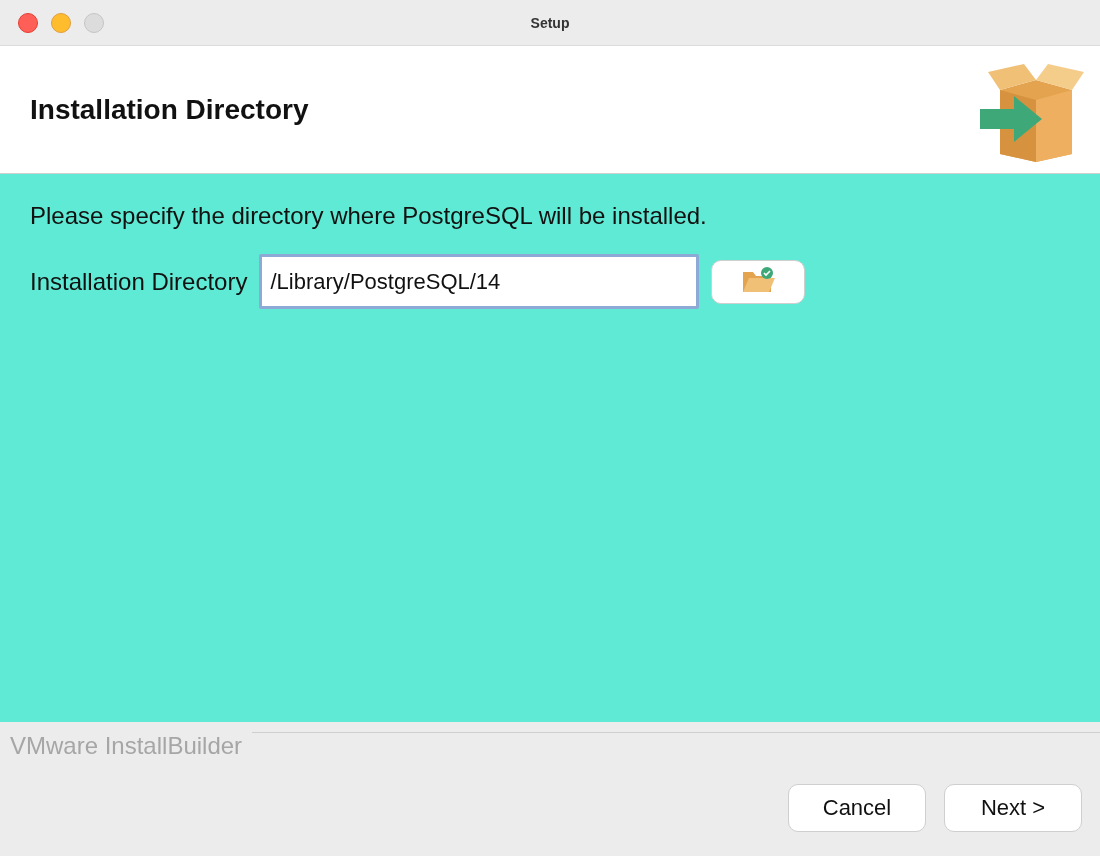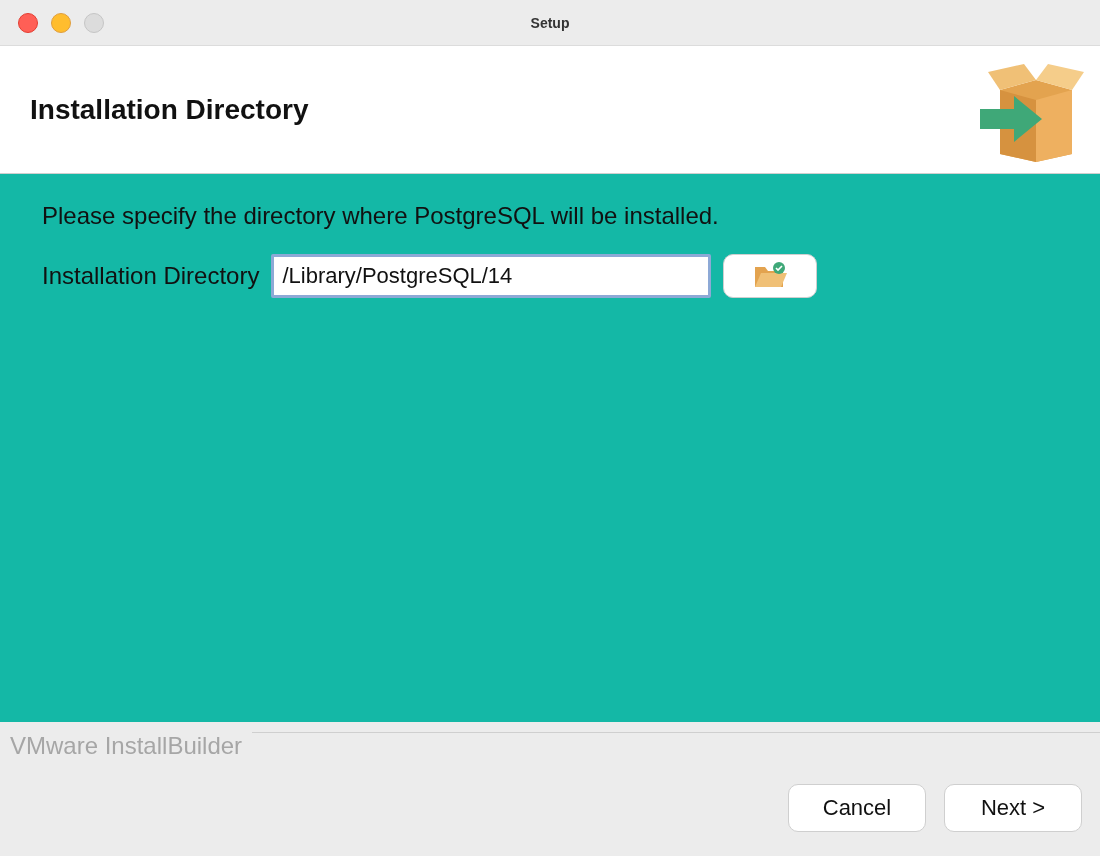--- a/index.html
+++ b/index.html
@@ -47,42 +47,42 @@
       padding-left: 30px;
       padding-right: 10px;
       border-bottom: 1px solid #cfcfcf;
     }
     .header-title {
       font-size: 28px;
       font-weight: 700;
       color: #111;
     }
     .body-panel {
-      background: #14b8a6;
-      padding: 28px 30px 0 42px;
+      background: #5eead4;
+      padding: 28px 30px 0 30px;
       height: calc(856px - 46px - 128px - 134px);
       position: relative;
     }
     .instructions {
       font-size: 24px;
       color: #111;
       margin-bottom: 24px;
     }
     .dir-row {
       display: flex;
       align-items: center;
       gap: 12px;
     }
     .dir-label {
       font-size: 24px;
       color: #111;
     }
     .dir-input {
       width: 440px;
-      height: 44px;
+      height: 55px;
       border: 3px solid #8da9d6;
       border-radius: 2px;
       background: #fff;
       font-size: 22px;
       padding: 0 8px;
       outline: none;
       color: #111;
     }
     .browse-btn {
       width: 94px;

